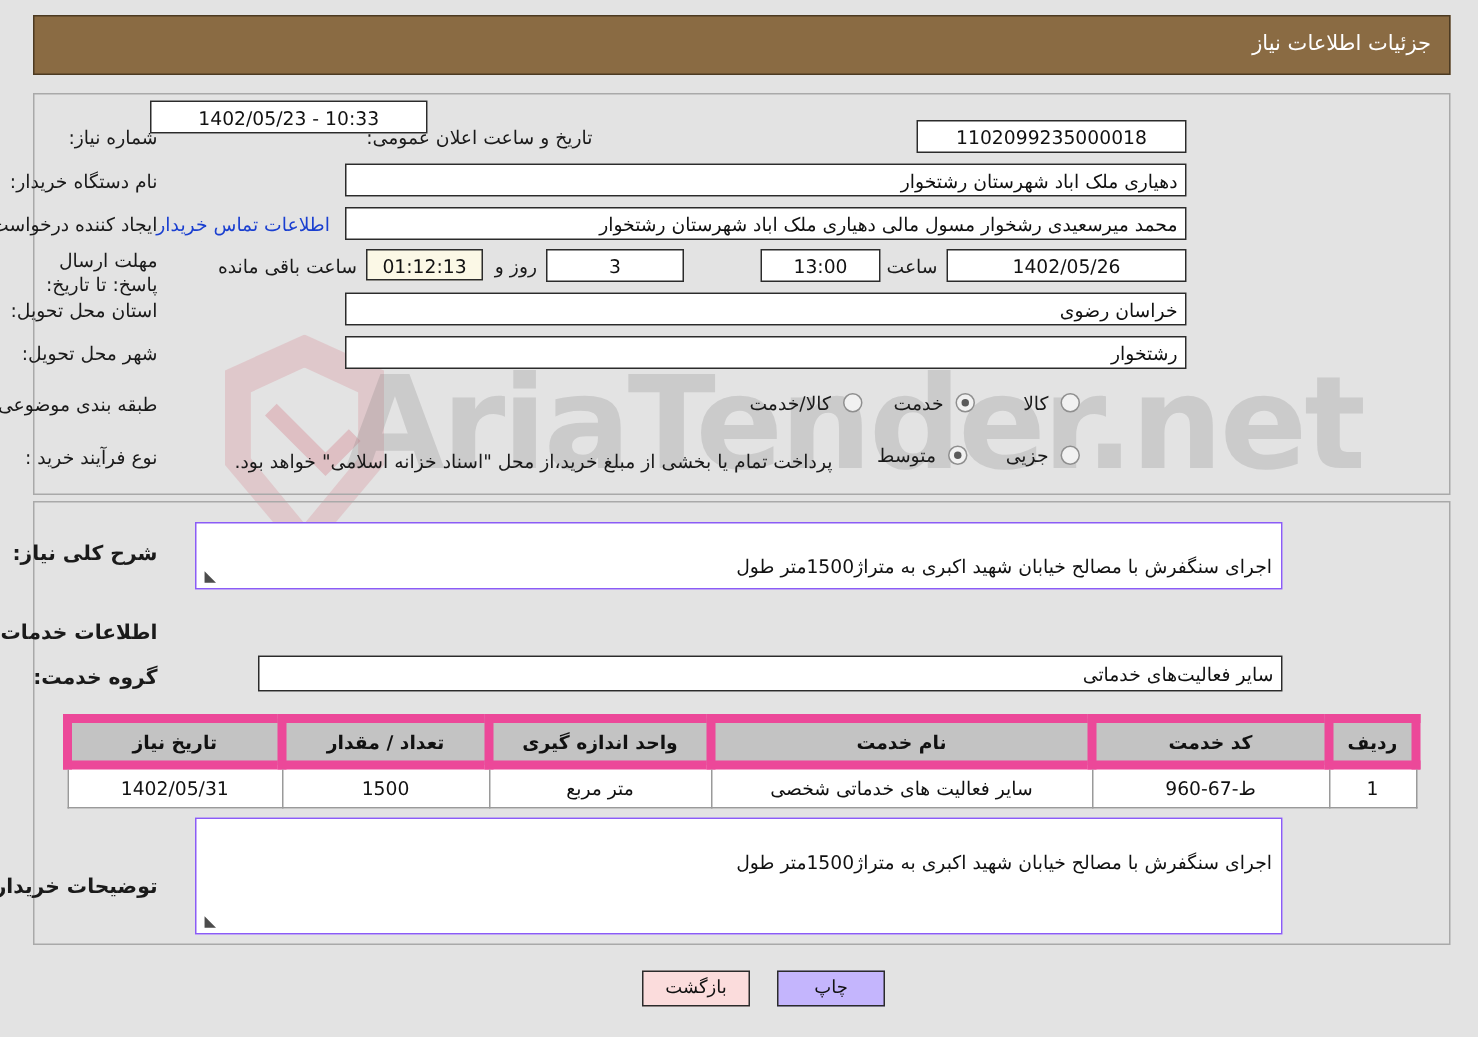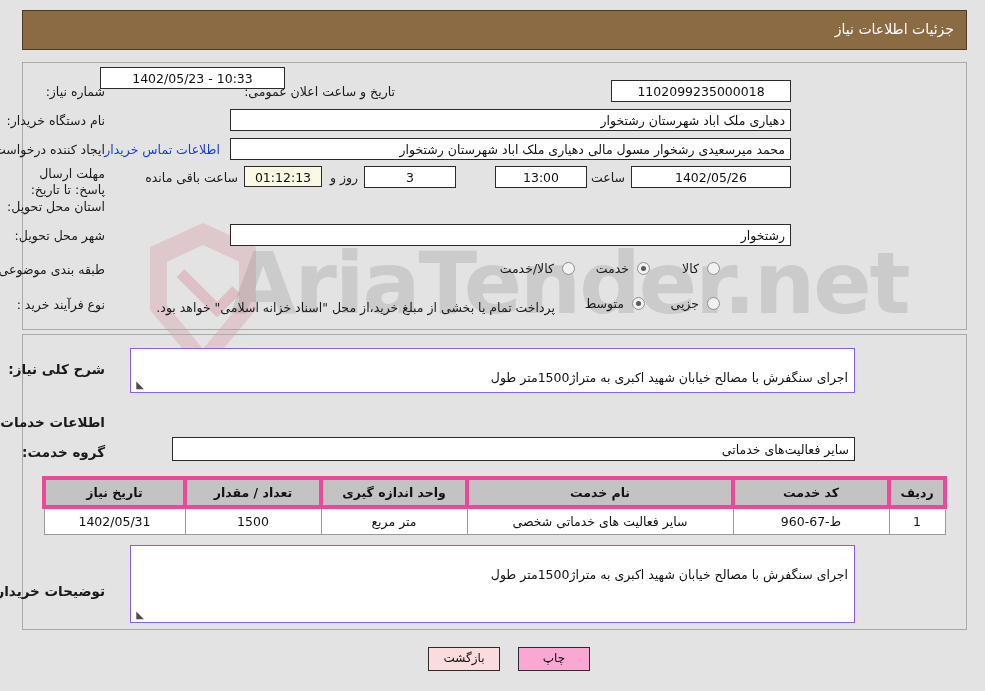--- a/index.html
+++ b/index.html
@@ -200,21 +200,21 @@
     position: absolute;
     left: 42px;
     top: 476px;
     width: 905px;
     border-collapse: collapse;
     z-index: 12;
     font-size: 12.5px;
   }
   .tbl th {
     background: #c3c3c3;
-    border: 4px solid #ec4899;
+    border: 6px solid #ec4899;
     color: #111;
     font-weight: bold;
     height: 25px;
     padding: 0 6px;
     text-align: center;
     white-space: nowrap;
   }
   .tbl td {
     background: #ffffff;
     border: 1px solid #9a9a9a;
@@ -231,21 +231,21 @@
     border: 1px solid #2b2b2b;
     box-sizing: border-box;
     font-size: 12px;
     color: #111;
     text-align: center;
     line-height: 21px;
     cursor: pointer;
     z-index: 12;
     font-family: "DejaVu Sans", "Liberation Sans", sans-serif;
   }
-  #btn-print  { left: 518px; top: 647px; width: 72px; height: 24px; background: #f9a8d4; }
+  #btn-print  { left: 518px; top: 647px; width: 72px; height: 24px; background: #c4b5fd; }
   #btn-back   { left: 428px; top: 647px; width: 72px; height: 24px; background: #fbdcdc; }
 </style>
 </head>
 <body>
 
 <div id="page">
 
   <div class="watermark">
     <div class="wm-shield">
       <div class="wm-shield-inner"></div>
@@ -269,27 +269,28 @@
   <div class="lbl" style="right:880px; top:113px;">نام دستگاه خریدار:</div>
   <div class="fld" style="right:194px; top:109px; width:561px; height:22px;">دهیاری ملک اباد شهرستان رشتخوار</div>
 
   <div class="lbl" style="right:880px; top:142px;">ایجاد کننده درخواست:</div>
   <div class="fld" style="right:194px; top:138px; width:561px; height:22px;">محمد میرسعیدی رشخوار مسول مالی دهیاری ملک اباد شهرستان رشتخوار</div>
   <div class="link" style="right:765px; top:142px;">اطلاعات تماس خریدار</div>
 
   <div class="lbl" style="right:880px; top:166px; width:84px; line-height:16px; white-space:normal;">مهلت ارسال پاسخ: تا تاریخ:</div>
   <div class="fld center" style="right:194px; top:166px; width:160px; height:22px;">1402/05/26</div>
   <div class="lbl" style="right:360px; top:170px;">ساعت</div>
-  <div class="fld center" style="right:398px; top:166px; width:92px; height:22px;">13:00</div>
+  <div class="fld center" style="right:398px; top:166px; width:80px; height:22px;">13:00</div>
   <div class="fld center" style="right:529px; top:166px; width:92px; height:22px;">3</div>
   <div class="lbl" style="right:627px; top:170px;">روز و</div>
   <div class="fld center cream" style="right:663px; top:166px; width:78px; height:21px;">01:12:13</div>
   <div class="lbl" style="right:747px; top:170px;">ساعت باقی مانده</div>
 
   <div class="lbl" style="right:880px; top:199px;">استان محل تحویل:</div>
+  <div class="fld" style="right:194px; top:195px; width:561px; height:22px;">خراسان رضوی</div>
 
   <div class="lbl" style="right:880px; top:228px;">شهر محل تحویل:</div>
   <div class="fld" style="right:194px; top:224px; width:561px; height:22px;padding-left:27px;">رشتخوار</div>
 
   <div class="lbl" style="right:880px; top:262px;">طبقه بندی موضوعی:</div>
 
   <div class="radio-wrap" style="right:265px; top:261px;">
     <span class="radio"></span>
     <span class="radio-label">کالا</span>
   </div>

